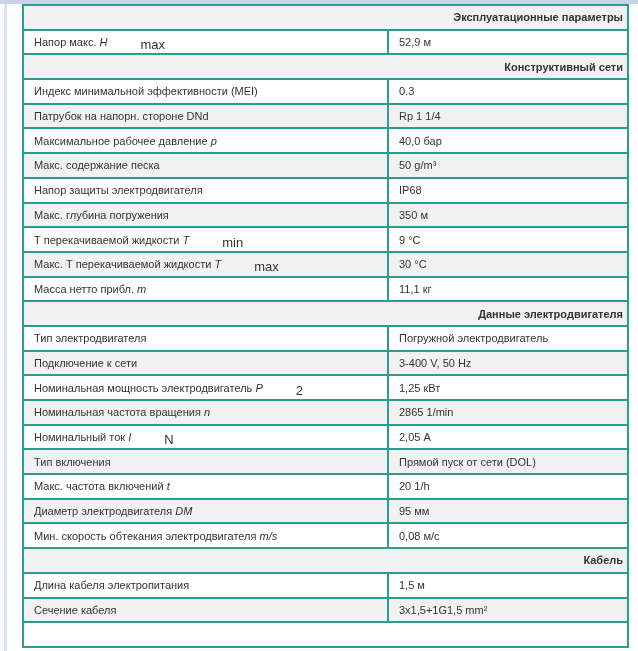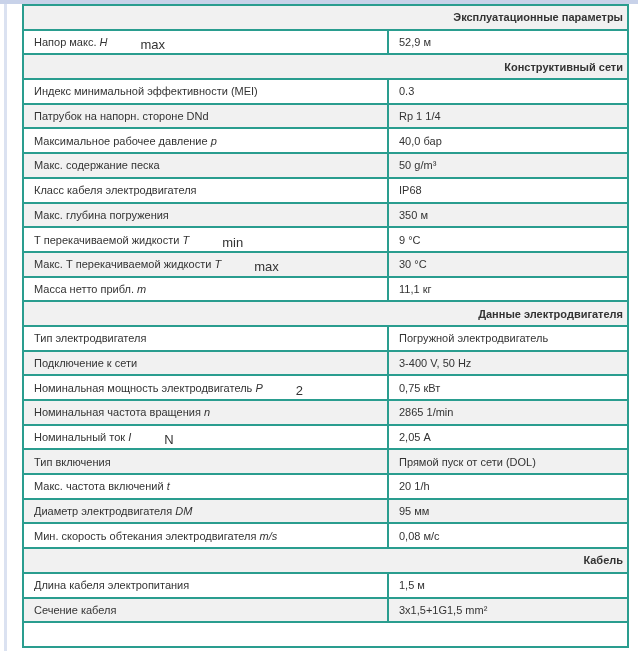--- a/index.html
+++ b/index.html
@@ -83,21 +83,21 @@
       </tr>
       <tr>
         <td><span>Максимальное рабочее давление </span><span class="sym">p</span></td>
         <td><span>40,0 бар</span></td>
       </tr>
       <tr>
         <td><span>Макс. содержание песка</span></td>
         <td><span>50 g/m³</span></td>
       </tr>
       <tr>
-        <td><span>Класс кабеля электродвигателя</span></td>
+        <td><span>Напор защиты электродвигателя</span></td>
         <td><span>IP68</span></td>
       </tr>
       <tr>
         <td><span>Макс. глубина погружения</span></td>
         <td><span>350 м</span></td>
       </tr>
       <tr>
         <td><span>Т перекачиваемой жидкости </span><span class="sym">T</span><sub class="sub">min</sub></td>
         <td><span>9 °C</span></td>
       </tr>
@@ -115,21 +115,21 @@
       <tr>
         <td><span>Тип электродвигателя</span></td>
         <td><span>Погружной электродвигатель</span></td>
       </tr>
       <tr>
         <td><span>Подключение к сети</span></td>
         <td><span>3-400 V, 50 Hz</span></td>
       </tr>
       <tr>
         <td><span>Номинальная мощность электродвигатель </span><span class="sym">P</span><sub class="sub">2</sub></td>
-        <td><span>0,75 кВт</span></td>
+        <td><span>1,25 кВт</span></td>
       </tr>
       <tr>
         <td><span>Номинальная частота вращения </span><span class="sym">n</span></td>
         <td><span>2865 1/min</span></td>
       </tr>
       <tr>
         <td><span>Номинальный ток </span><span class="sym">I</span><sub class="sub">N</sub></td>
         <td><span>2,05 А</span></td>
       </tr>
       <tr>

